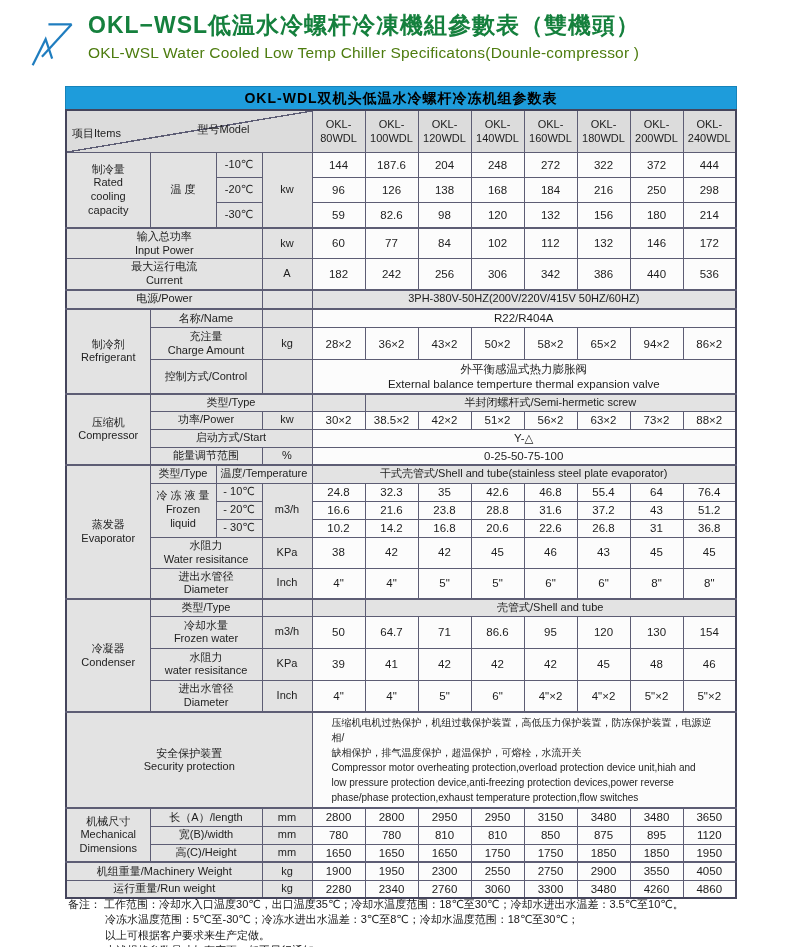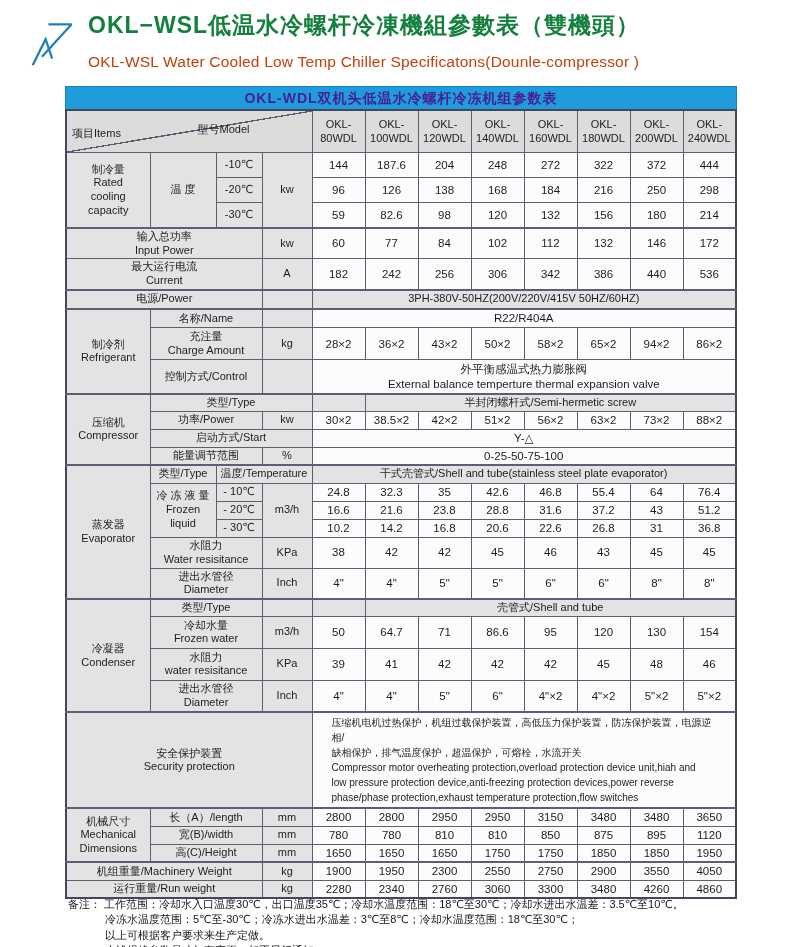--- a/index.html
+++ b/index.html
@@ -4,25 +4,25 @@
 <style>
   html,body{margin:0;padding:0;background:#ffffff;width:790px;height:947px;overflow:hidden;
     font-family:"Liberation Sans","DejaVu Sans",sans-serif;color:#1d1d1d;}
   .page{position:relative;width:790px;height:947px;}
 
   
   .doc-header{position:absolute;left:28px;top:12px;display:flex;align-items:flex-start;}
   .logo{width:52px;height:52px;margin-top:4px;flex:0 0 auto;}
   .titles{margin-left:8px;}
   .title-cn{font-size:23px;font-weight:bold;color:#15803d;letter-spacing:1px;line-height:1.15;}
-  .title-en{font-size:15.5px;color:#c2410c;margin-top:15px;letter-spacing:0.2px;}
+  .title-en{font-size:15.5px;color:#4d7c0f;margin-top:6px;letter-spacing:0.2px;}
 
   
   .tablewrap{position:absolute;left:65px;top:86px;width:672px;}
-  .caption-bar{height:22px;background:#1e9cdb;color:#4c1d95;font-size:14px;font-weight:bold;
+  .caption-bar{height:22px;background:#1e9cdb;color:#000000;font-size:14px;font-weight:bold;
     text-align:center;line-height:22px;letter-spacing:1px;border:1px solid #1683ba;border-bottom:none;}
 
   
   table{border-collapse:collapse;table-layout:fixed;width:672px;
     border:2px solid #45455c;background:#fdba74;}
   td,th{border:1px solid #5d5d74;text-align:center;vertical-align:middle;
     white-space:pre-line;font-size:11px;line-height:1.25;padding:1px 2px;overflow:hidden;font-weight:normal;}
   td.bt{border-top-width:2px;}
   .L{background:#e3e3e3;}
   .G{background:#e3e3e3;}

